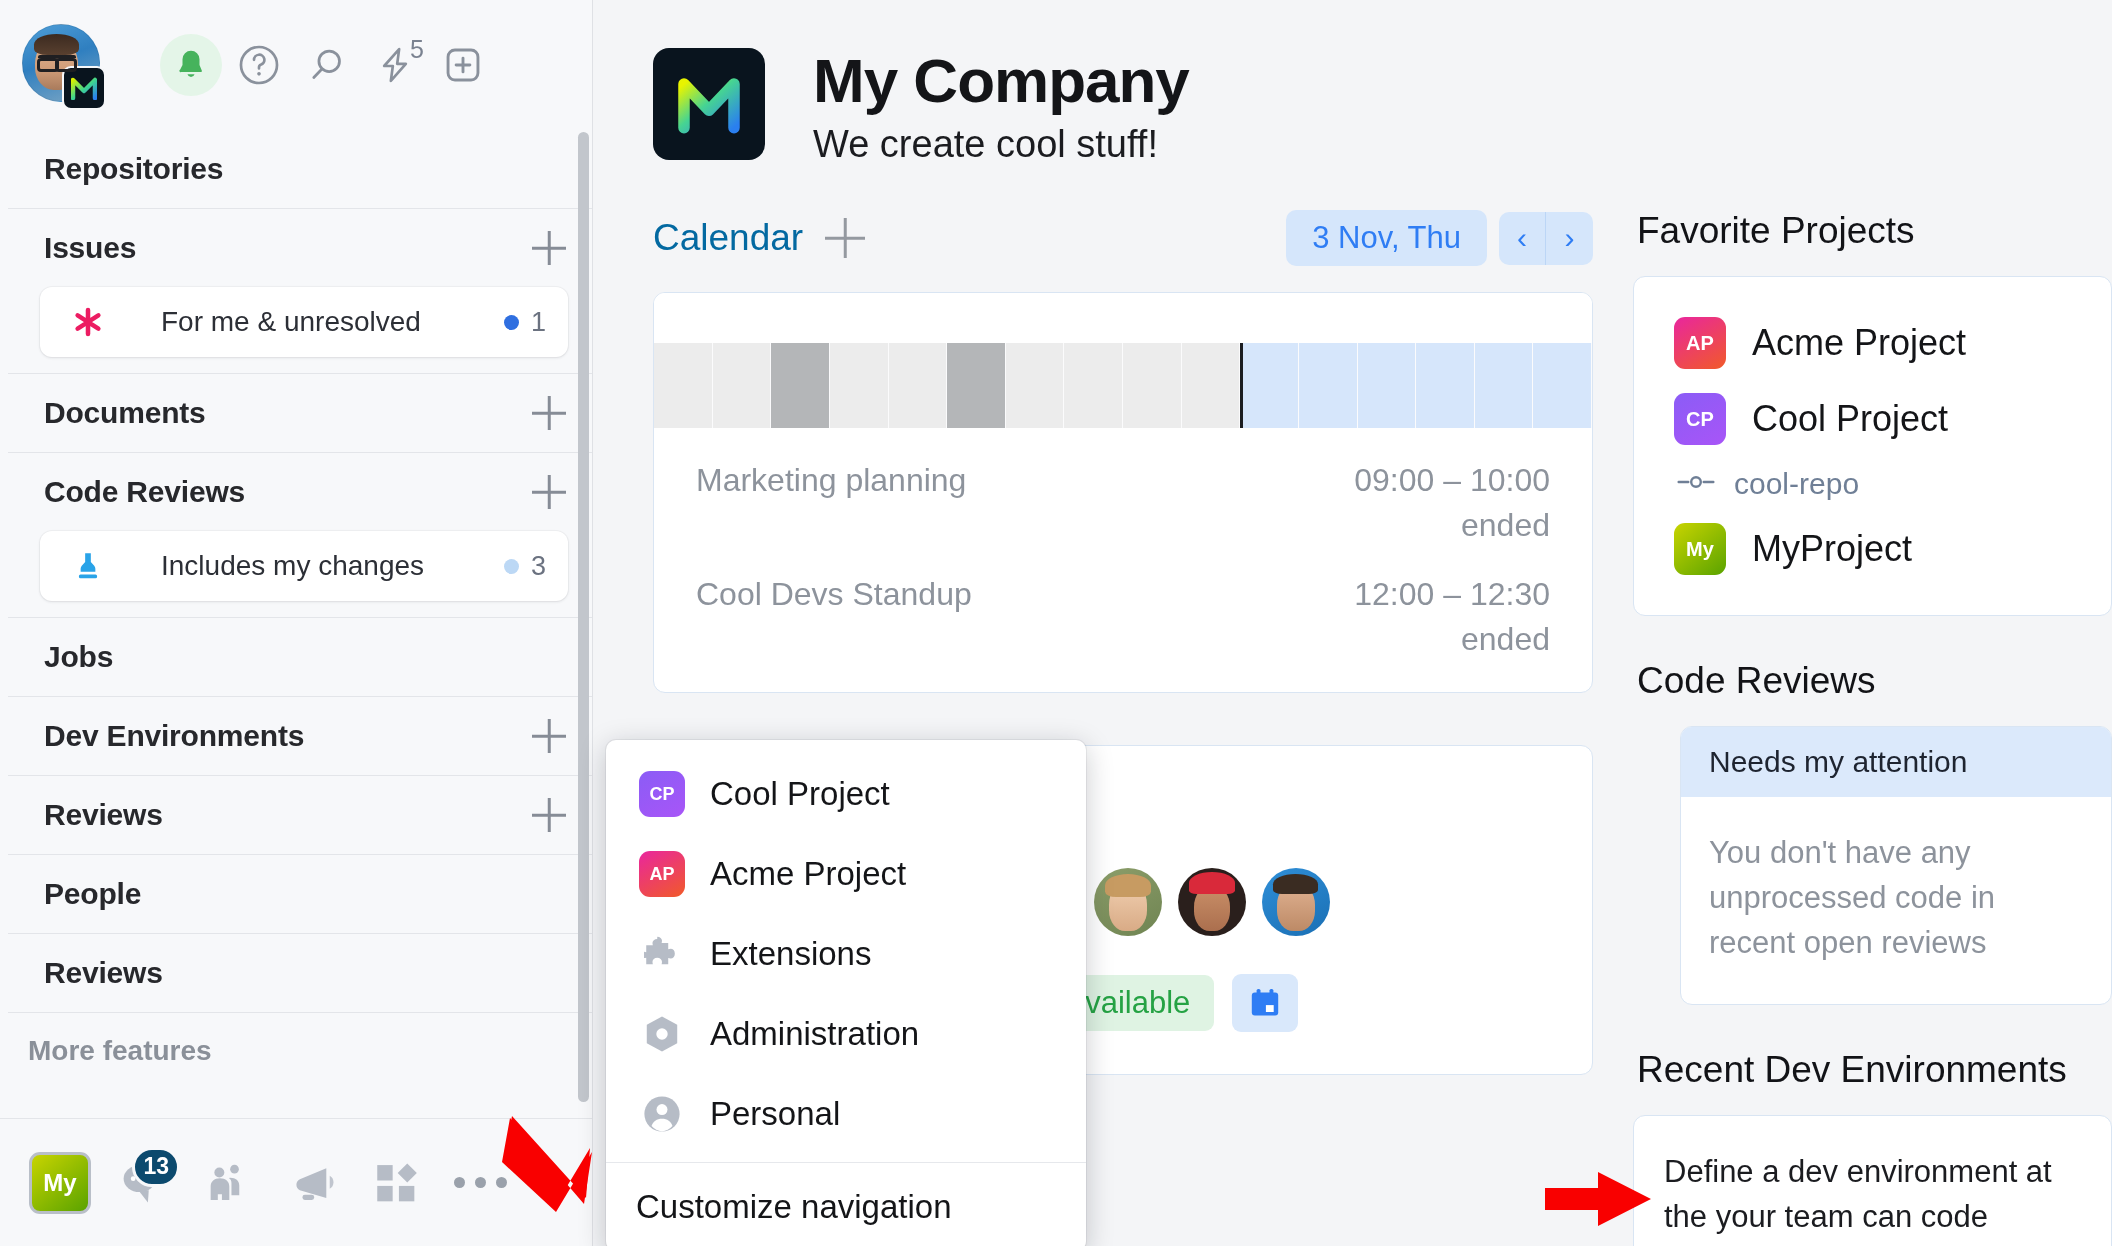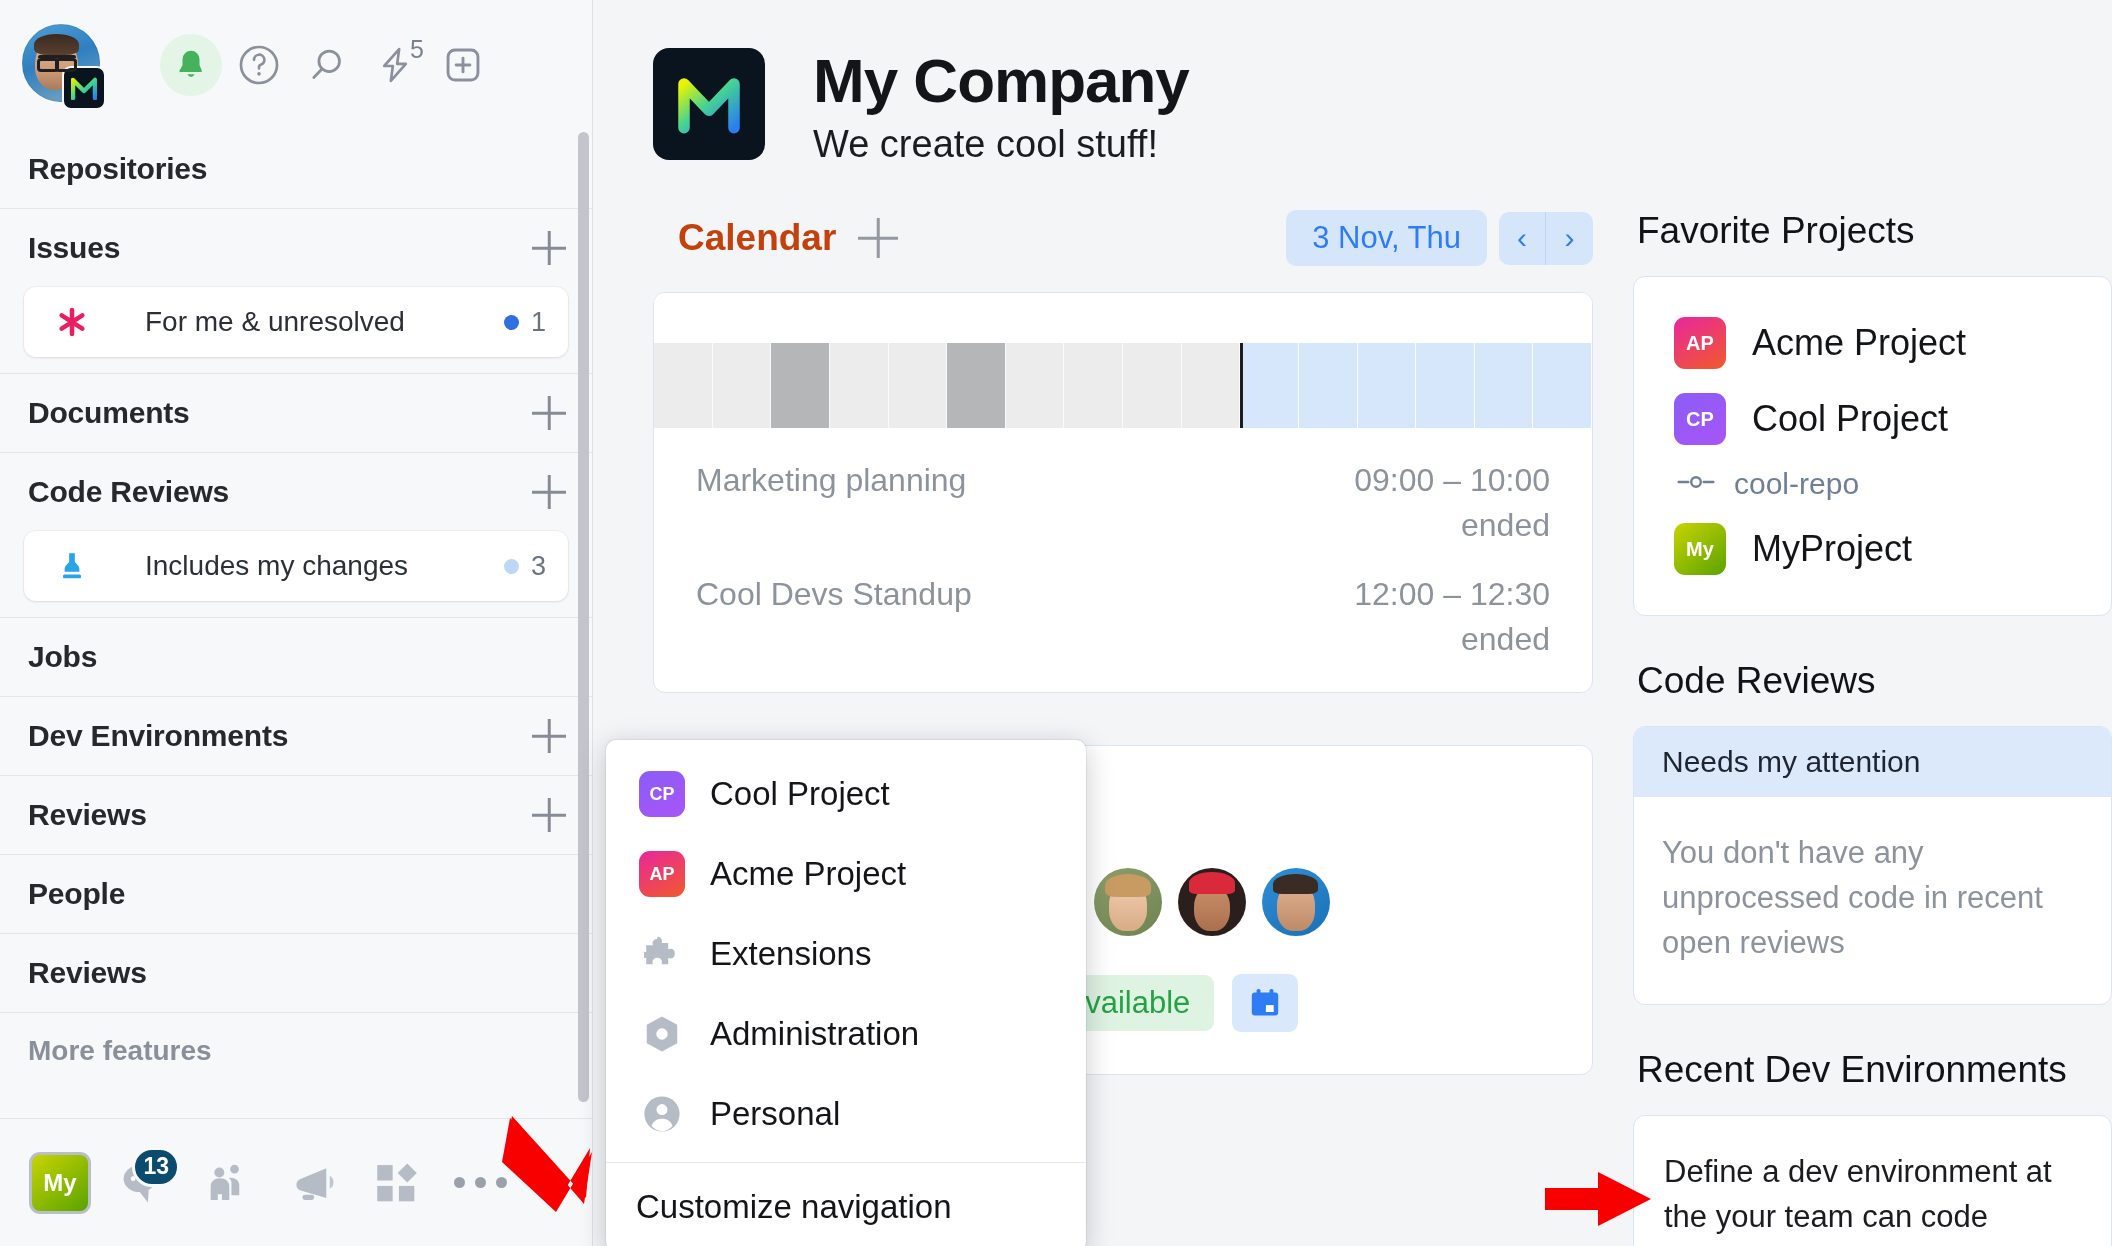--- a/index.html
+++ b/index.html
@@ -74,21 +74,22 @@
   .ticon.bell { background: #e4f5e8; }
   .sup-count {
     position: absolute; top: 1px; right: 2px;
     font-size: 25px; color: #7a8290; font-weight: 400;
   }
 
   
   #navlist { flex: 1; overflow: hidden; position: relative; }
   .nav-section {
     border-bottom: 1px solid #e3e5e9;
-    padding: 0 0 0 0;
+    padding: 0 0 0 8px;
+    margin-left: 8px;
   }
   .nav-head {
     display: flex; align-items: center; justify-content: space-between;
     padding: 22px 26px 22px 28px;
     cursor: pointer;
   }
   .nav-head .lbl { font-size: 30px; color: #27282c; font-weight: 600; letter-spacing: -0.2px; }
   .plus-btn {
     width: 34px; height: 34px; position: relative; cursor: pointer; opacity: .72;
   }
@@ -167,21 +168,21 @@
   .company-tag { font-size: 38px; color:#1b1c20; margin-top: 10px; }
 
   .cols { display: flex; padding: 0; margin-top: 44px; }
   .col-left { width: 1000px; flex: 0 0 1000px; padding-left: 60px; }
   .col-right { flex: 1; padding-left: 40px; }
 
   .sec-head {
     display: flex; align-items: center;
     padding: 0 0 26px 0;
   }
-  .sec-title { font-size: 37px; color:#c2410c; font-weight:700;margin-left:25px; }
+  .sec-title { font-size: 37px; color:#0369a1; font-weight:400; }
   .sec-head .plus-btn { width: 40px; height: 40px; margin-left: 22px; }
   .sec-head .plus-btn::before, .sec-head .plus-btn::after { background:#70767f; }
   .sec-actions { margin-left: auto; display:flex; align-items:center; gap: 12px; }
   .pill-date {
     background:#d5e6fb; color:#2f7df4; font-size: 31px;
     padding: 10px 26px; border-radius: 10px; cursor: pointer;
   }
   .arrows {
     display:flex; background:#d5e6fb; border-radius: 10px; overflow:hidden;
   }
@@ -252,21 +253,21 @@
     font-size: 20px; font-weight:700; display:flex; align-items:center; justify-content:center;
     flex: 0 0 52px;
   }
   .sq-ap { background: linear-gradient(150deg,#e9269e 0%, #f15a29 100%); }
   .sq-cp { background: linear-gradient(150deg,#8b5cf6 0%, #a855f7 100%); }
   .sq-my { background: linear-gradient(140deg,#c8d400 0%, #5aa300 100%); }
   .r-proj .nm { font-size: 36px; color:#141518; margin-left: 26px; }
   .r-repo { display:flex; align-items:center; padding: 10px 0 10px 10px; cursor:pointer; }
   .r-repo .nm { font-size: 30px; color:#6f7f96; margin-left: 18px; }
 
-  .cr-card { background:#fff; border:1px solid #d9e5f3; border-radius: 12px; overflow:hidden; margin-bottom: 44px; }
+  .cr-card { background:#fff; border:1px solid #d9e5f3; border-radius: 12px; overflow:hidden; margin-bottom: 44px; margin-left: 47px; }
   .cr-tab {
     background:#dbe9fb; padding: 18px 28px; font-size: 30px; color:#1e2430; cursor:pointer;
   }
   .cr-body { padding: 34px 28px 38px 28px; }
   .cr-empty { font-size: 31px; color:#8d939c; line-height: 1.45; }
   .de-card { background:#fff; border:1px solid #d9e5f3; border-radius: 12px; padding: 34px 30px; }
   .de-text { font-size: 31px; color:#1b1c20; line-height: 1.45; }
 
   
   #menu {

